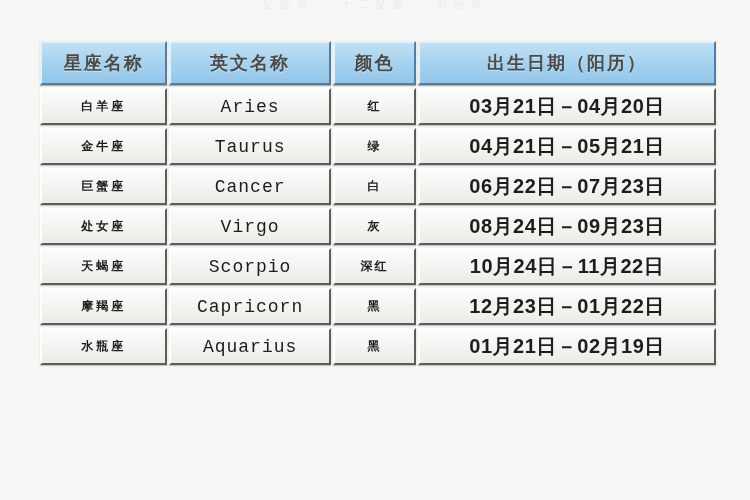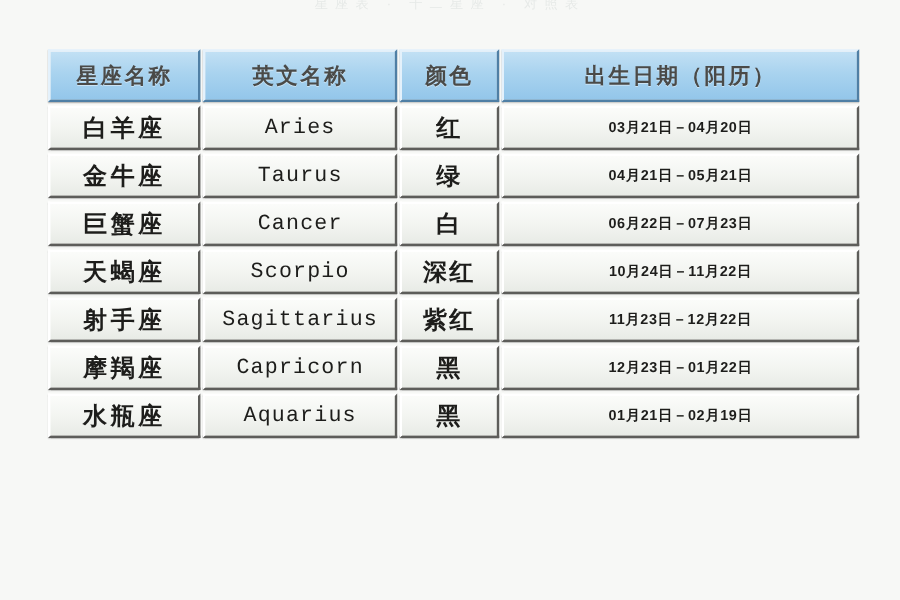--- a/index.html
+++ b/index.html
@@ -72,31 +72,31 @@
   }
 
   
   tbody td {
     height: 33px;
     background: linear-gradient(180deg, #fbfcfa 0%, #f2f4f0 55%, #e8ebe6 100%);
     border: 2px solid;
     border-color: #ffffff #5d5d5a #5d5d5a #ffffff;
     text-align: center;
     color: #1d1d1b;
-    font-size: 20px;
+    font-size: 12px;
     padding: 0 2px;
     white-space: nowrap;
     overflow: hidden;
     box-shadow: 0 1px 1px rgba(0,0,0,0.20);
   }
 
   td.cn-name  { letter-spacing: 3px; font-weight: 600; }
   td.en-name  { font-family: "Liberation Mono", monospace; font-size: 18px; letter-spacing: 1px; }
   td.color    { letter-spacing: 2px; font-weight: 600; }
-  td.date     { font-size: 12px; letter-spacing: 0.5px; font-weight: 600; }
+  td.date     { font-size: 20px; letter-spacing: 0.5px; font-weight: 600; }
 </style>
 </head>
 <body>
 
 <div id="top-fragment">星座表 · 十二星座 · 对照表</div>
 
 <div id="table-wrap">
   <table class="zodiac">
     <colgroup>
       <col class="c-name">
@@ -125,30 +125,30 @@
           <td class="color">绿</td>
           <td class="date">04月21日－05月21日</td>
         </tr>
         <tr>
           <td class="cn-name">巨蟹座</td>
           <td class="en-name">Cancer</td>
           <td class="color">白</td>
           <td class="date">06月22日－07月23日</td>
         </tr>
         <tr>
+          <td class="cn-name">处女座</td>
+          <td class="en-name">Virgo</td>
+          <td class="color">灰</td>
+          <td class="date">08月24日－09月23日</td>
+        </tr>
+        <tr>
           <td class="cn-name">天蝎座</td>
           <td class="en-name">Scorpio</td>
           <td class="color">深红</td>
           <td class="date">10月24日－11月22日</td>
-        </tr>
-        <tr>
-          <td class="cn-name">射手座</td>
-          <td class="en-name">Sagittarius</td>
-          <td class="color">紫红</td>
-          <td class="date">11月23日－12月22日</td>
         </tr>
         <tr>
           <td class="cn-name">摩羯座</td>
           <td class="en-name">Capricorn</td>
           <td class="color">黑</td>
           <td class="date">12月23日－01月22日</td>
         </tr>
         <tr>
           <td class="cn-name">水瓶座</td>
           <td class="en-name">Aquarius</td>

